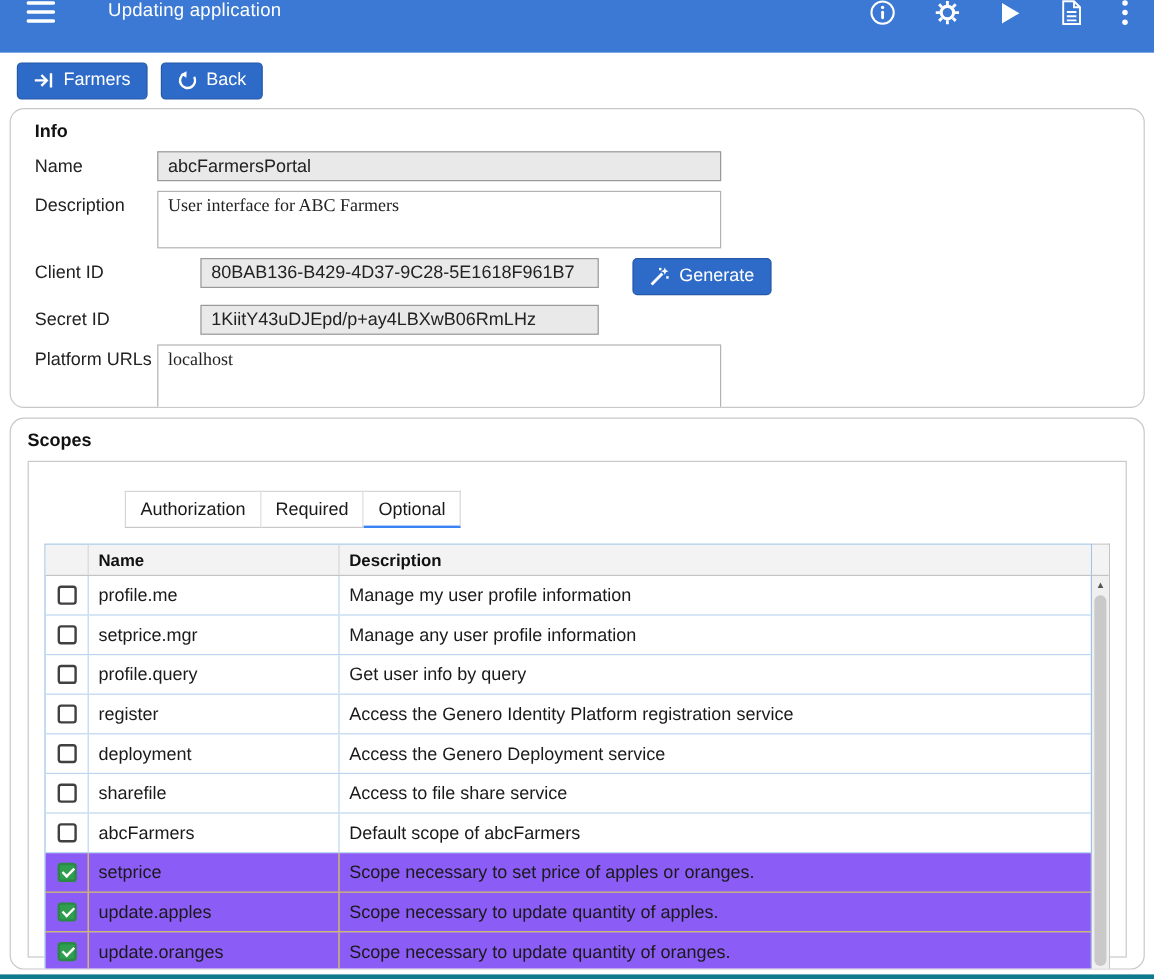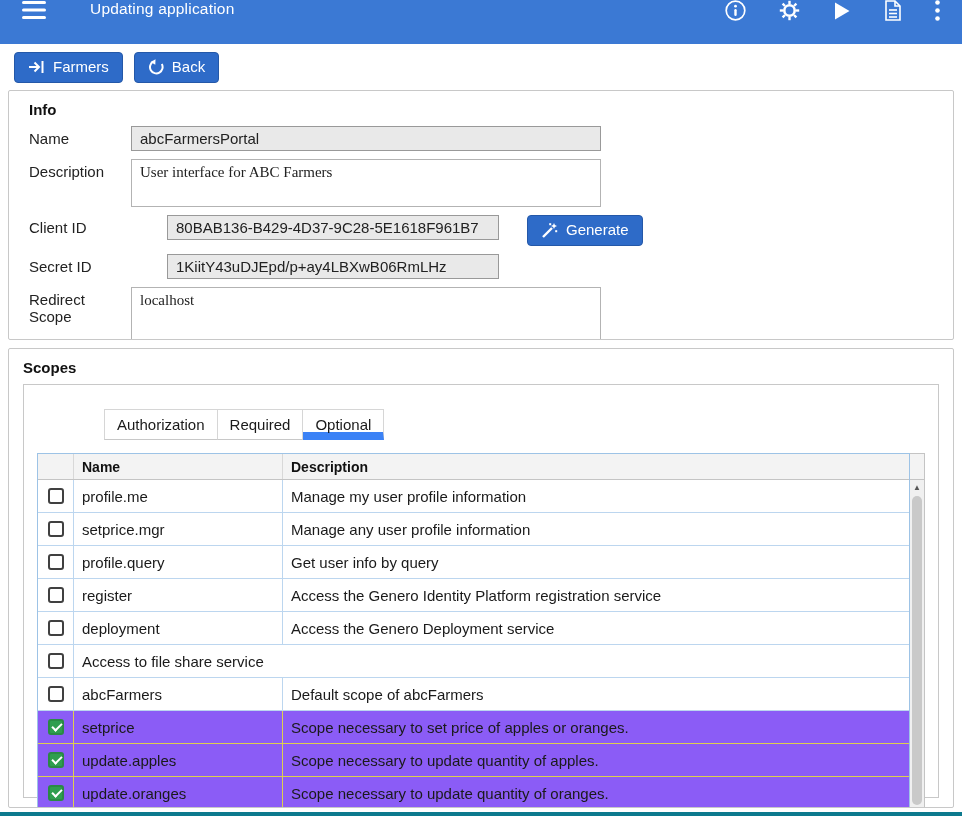--- a/index.html
+++ b/index.html
@@ -36,21 +36,21 @@
     padding: 5px 13px 6px;
     display: inline-flex;
     align-items: center;
     gap: 8px;
     cursor: pointer;
     line-height: 18px;
   }
   .btn-ic { display: inline-flex; align-items: center; }
 
   
-  .panel { margin: 0 8px; border: 1px solid #c8c8c8; border-radius: 2px; overflow: hidden; }
+  .panel { margin: 0 8px; border: 1px solid #c8c8c8; border-radius: 12px; overflow: hidden; }
   .info-panel { height: 250px; margin-bottom: 8px; padding: 10px 20px; }
   .scopes-panel { height: 460px; padding: 10px 14px; }
   .panel-title { font-weight: bold; font-size: 15px; color: #111; margin-bottom: 8px; }
 
   
   .frow { display: flex; align-items: flex-start; margin-bottom: 8px; }
   .frow label { width: 102px; font-size: 15px; color: #222; padding-top: 4px; flex-shrink: 0; }
   .tin {
     font-family: inherit; font-size: 15px; height: 25px;
     border: 1px solid #999; background: #e9e9e9; padding: 0 8px; color: #222;
@@ -68,21 +68,21 @@
 
   
   .subpanel { border: 1px solid #c8c8c8; margin-top: 2px; height: 414px; padding: 24px 13px 0; }
   .tabs { display: flex; margin-left: 67px; }
   .tab {
     font-size: 15px; padding: 6px 12px 7px;
     border: 1px solid #d6d6d6; border-bottom: 1px solid #c8c8c8;
     background: #fff; color: #1a1a1a; cursor: pointer; height: 31px;
   }
   .tab + .tab { border-left: none; }
-  .tab.active { border-bottom: 8px solid #3b82f6; padding-bottom: 5px; }
+  .tab.active { border-bottom: 2px solid #3b82f6; padding-bottom: 5px; }
 
   .tablewrap { display: flex; margin-top: 13px; height: 358px; }
   .tmain { flex: 1; border: 1px solid #9DC3E6; display: flex; flex-direction: column; background: #fff; }
   .thead {
     display: flex; height: 26px; background: #f3f3f3;
     border-bottom: 1px solid #c4c4c4; align-items: stretch;
     font-size: 14px; font-weight: bold; color: #111;
   }
   .th { display: flex; align-items: center; padding: 0 8px; border-right: 1px solid #d8d8d8; }
   .cbh { width: 36px; padding: 0; }
@@ -243,21 +243,21 @@
         <span>Generate</span>
       </button>
     </div>
 
     <div class="frow">
       <label>Secret ID</label>
       <input class="tin w332" value="1KiitY43uDJEpd/p+ay4LBXwB06RmLHz" style="">
     </div>
 
     <div class="frow">
-      <label>Redirect Scope</label>
+      <label>Platform URLs</label>
       <textarea class="tarea w470 h54" style="">localhost</textarea>
     </div>
   </section>
 
   <section class="panel scopes-panel">
     <div class="panel-title">Scopes</div>
 
     <div class="subpanel">
       <div class="tabs">
           <div class="tab">Authorization</div>
@@ -305,20 +305,21 @@
                 <div class="td cb-cell">
                   <span class="checkbox"></span>
                 </div>
                 <div class="td name-cell">deployment</div>
                 <div class="td desc-cell">Access the Genero Deployment service</div>
               </div>
               <div class="trow">
                 <div class="td cb-cell">
                   <span class="checkbox"></span>
                 </div>
+                <div class="td name-cell">sharefile</div>
                 <div class="td desc-cell">Access to file share service</div>
               </div>
               <div class="trow">
                 <div class="td cb-cell">
                   <span class="checkbox"></span>
                 </div>
                 <div class="td name-cell">abcFarmers</div>
                 <div class="td desc-cell">Default scope of abcFarmers</div>
               </div>
               <div class="trow hl">

